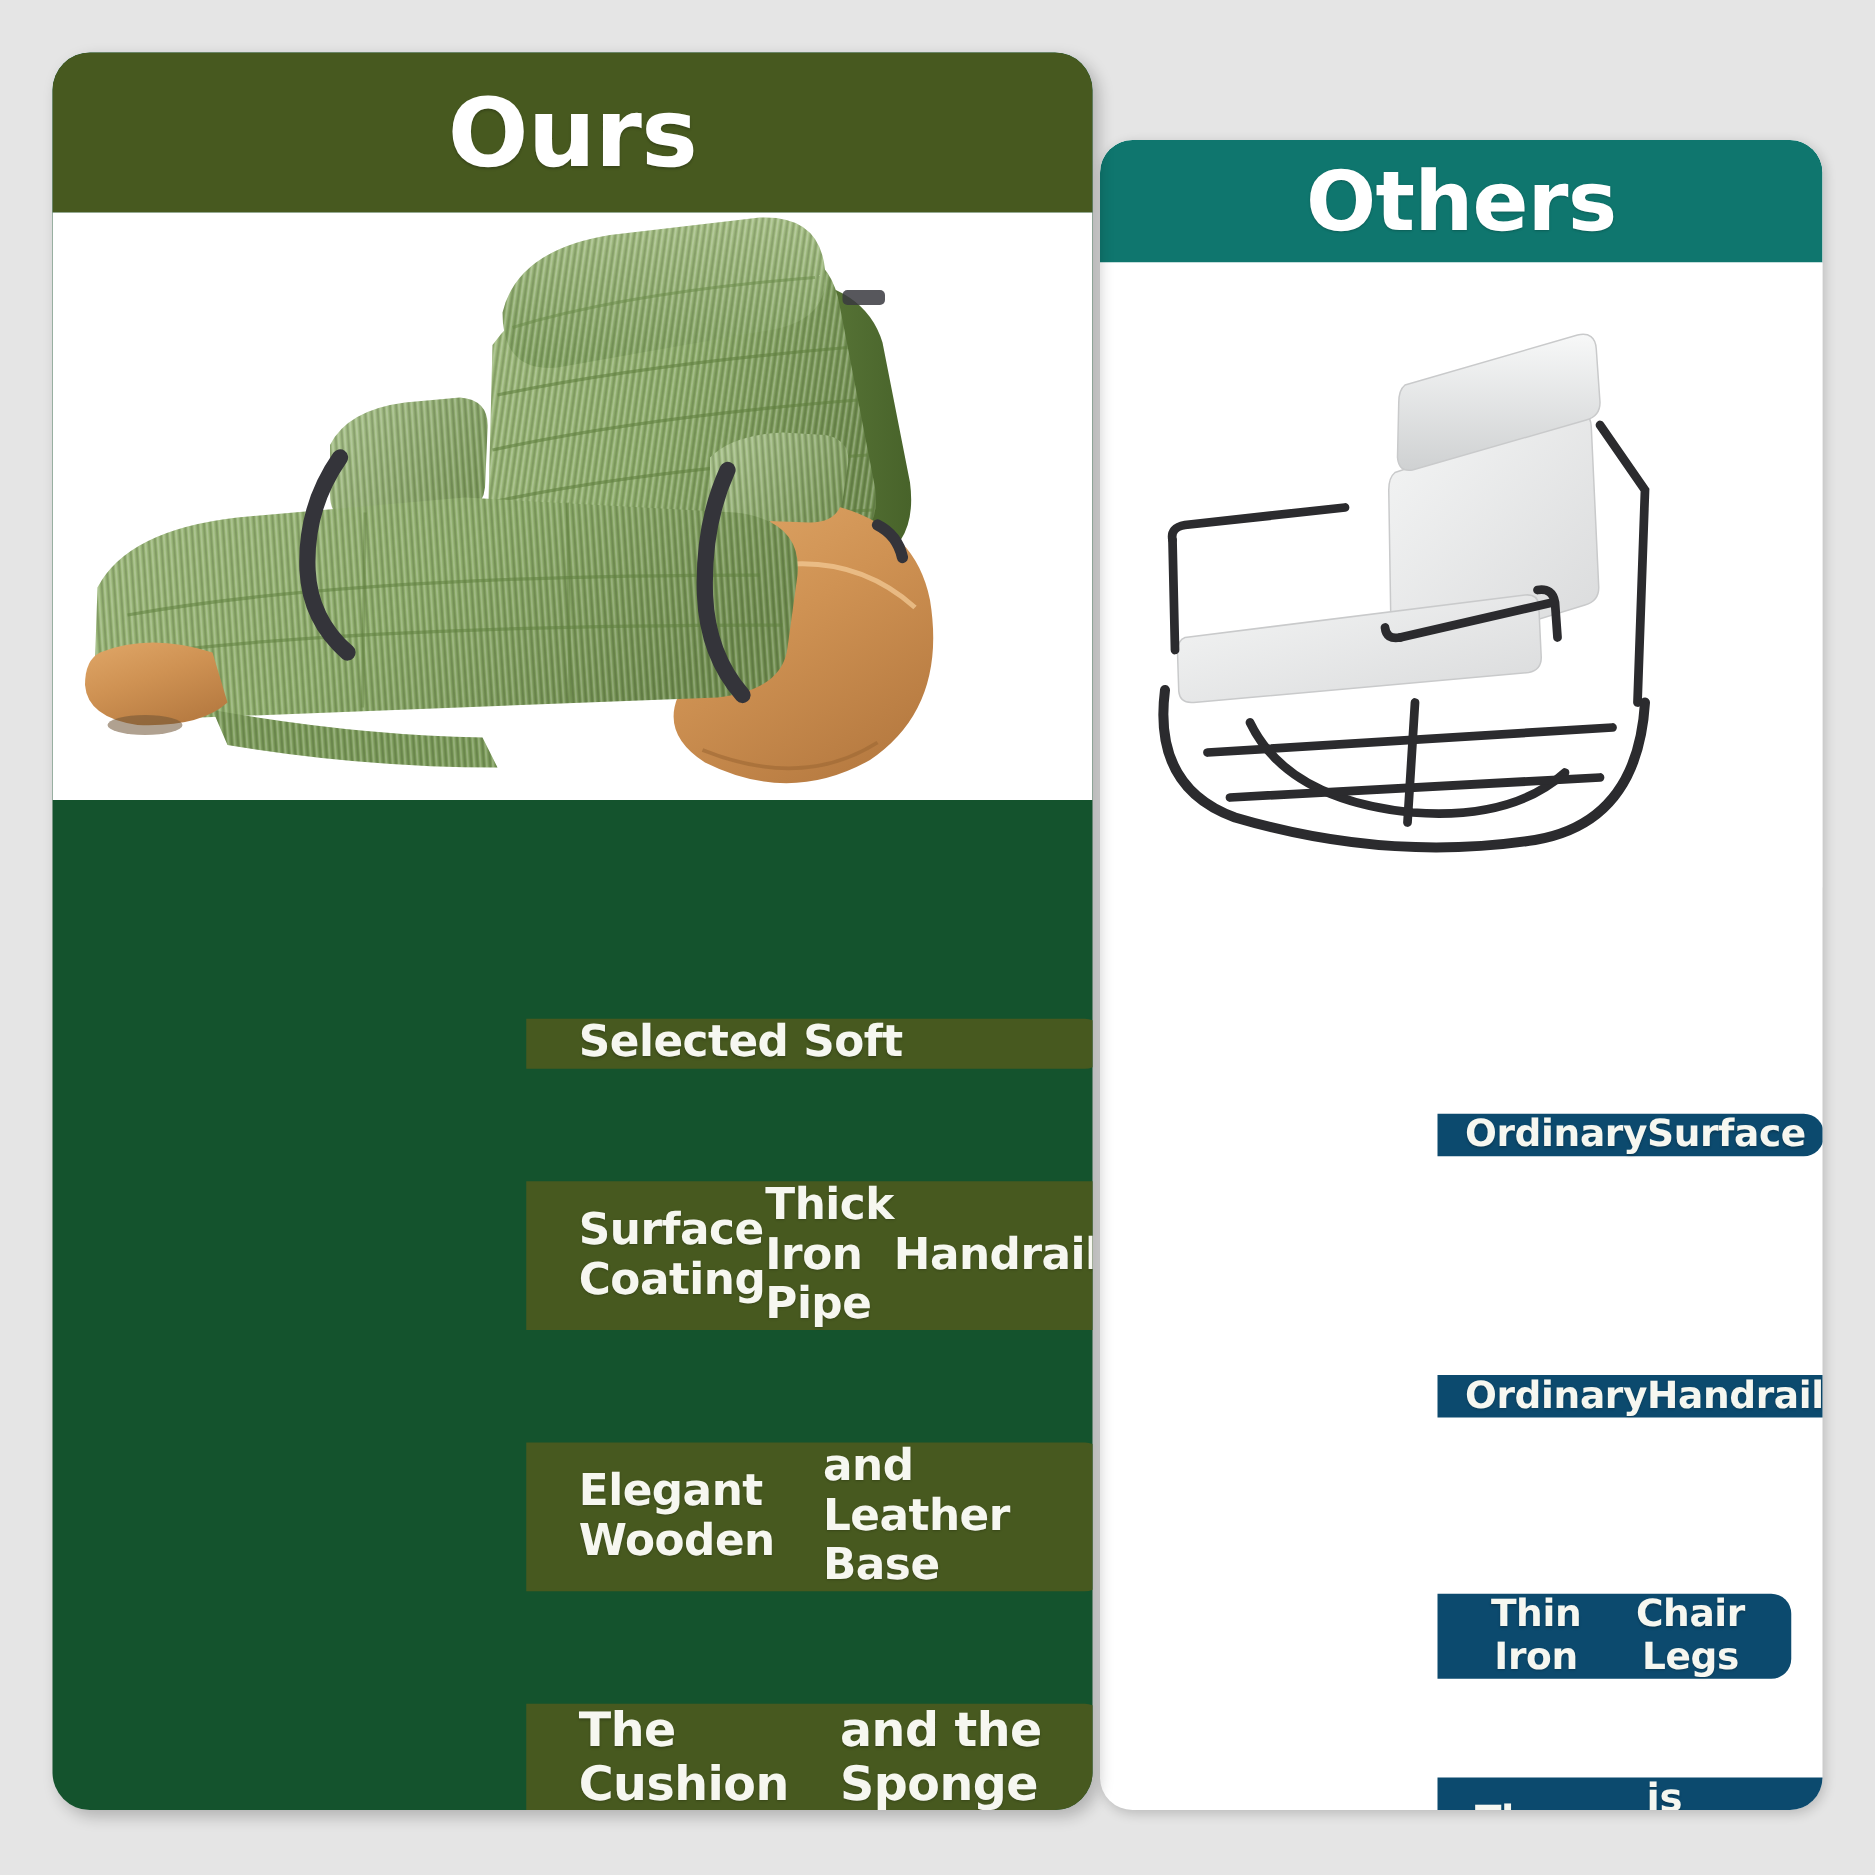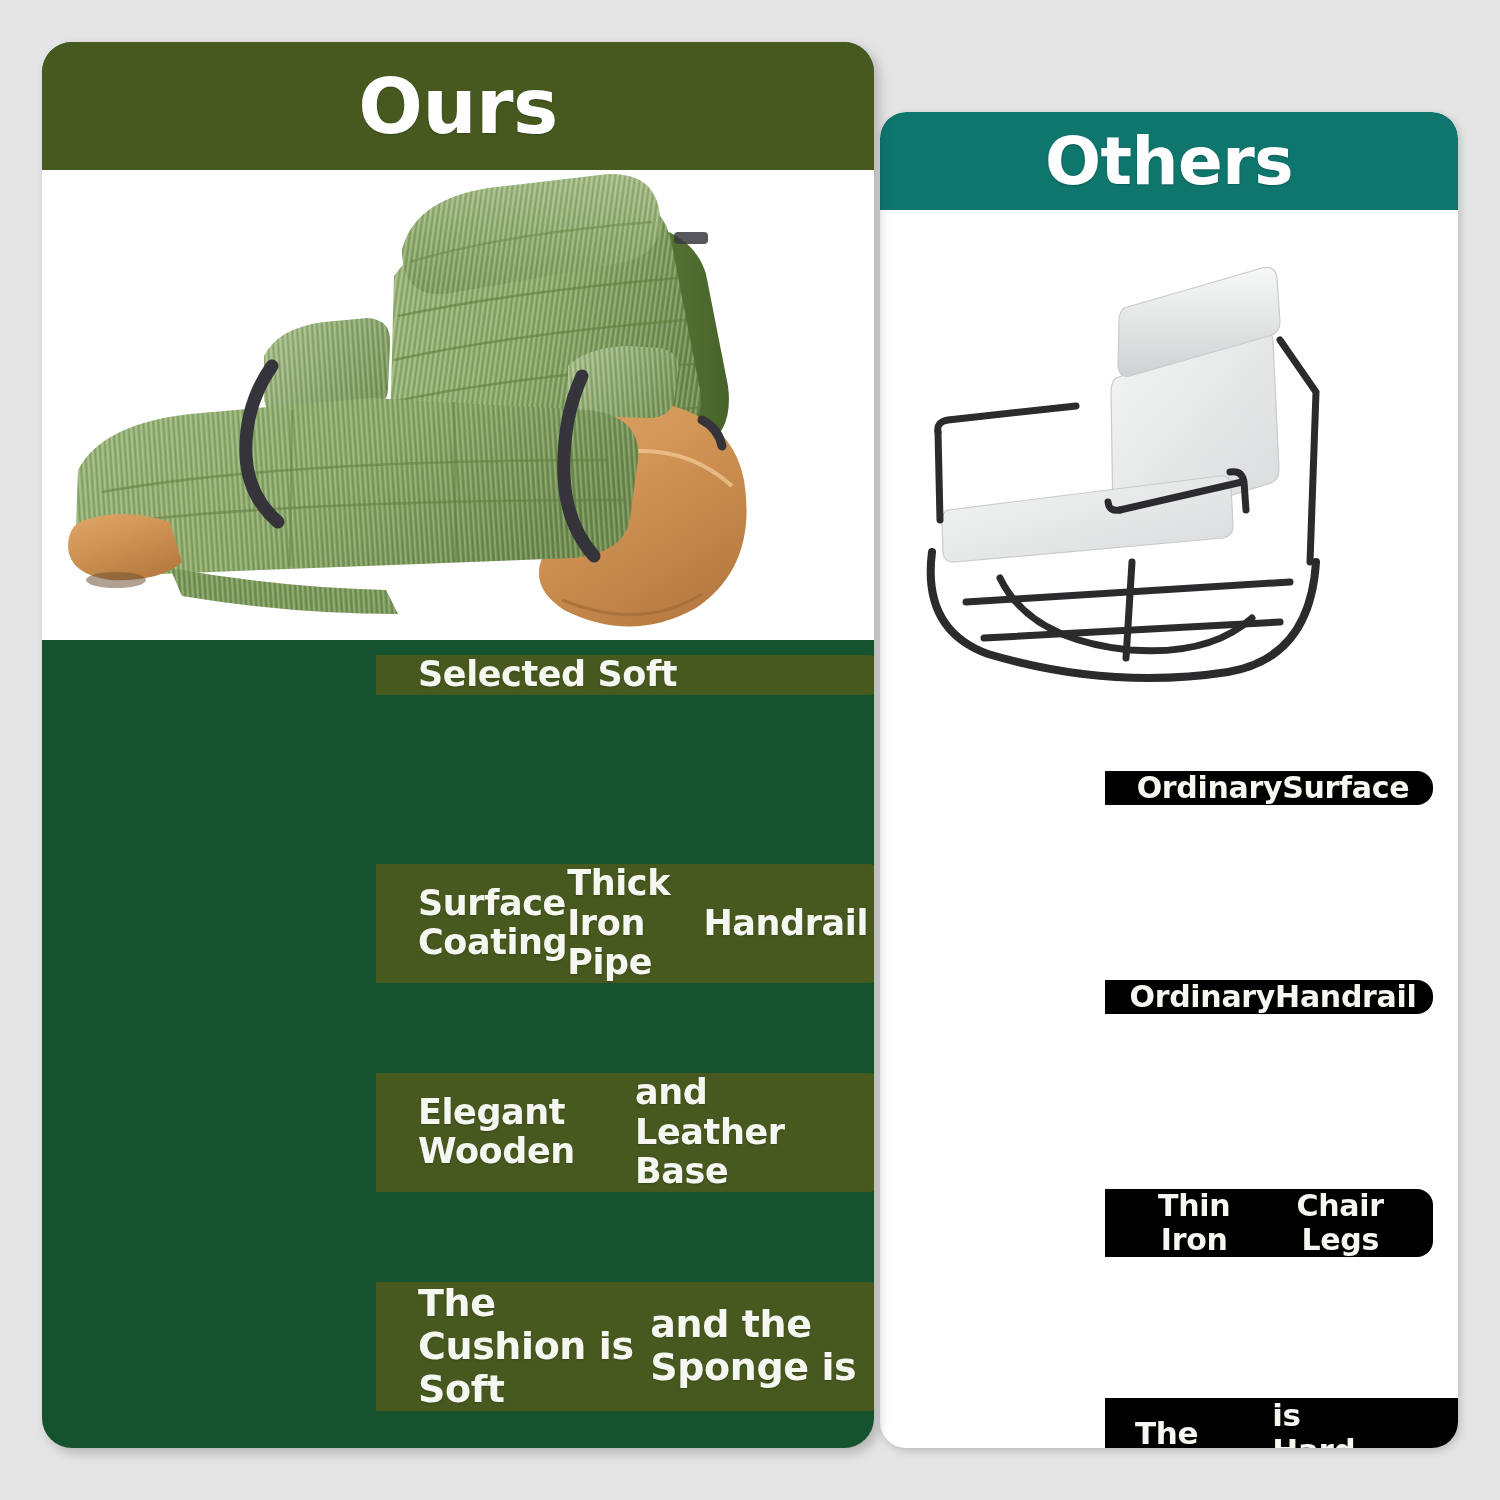--- a/index.html
+++ b/index.html
@@ -57,21 +57,21 @@
 
   
   #hero-ours   { position: absolute; left: 0; top: 128px; width: 832px; height: 470px; background:#fff; }
   #hero-others { position: absolute; left: 0; top: 98px;  width: 578px; height: 500px; background:#fff; }
 
   
   .rows { position: absolute; display: flex; flex-direction: column; }
   #rows-ours   { left: 46px; top: 613px; width: 796px; gap: 9px; }
   #rows-others { left: 25px; top: 613px; width: 528px; gap: 9px; }
 
-  .row { position: relative; display: flex; align-items: flex-start; }
+  .row { position: relative; display: flex; align-items: flex-end; gap: 45px; }
 
   
   .thumb {
     position: relative; flex: 0 0 auto;
     border-radius: 13px 0 0 13px;
     overflow: hidden;
     background: #f4f4f4;
   }
   #rows-ours   .thumb { width: 288px; }
   #rows-others .thumb { width: 200px; }
@@ -86,21 +86,21 @@
     text-shadow: 0 1px 2px rgba(0,0,0,0.22);
   }
   #rows-ours .label {
     background: #47591f;
     border-radius: 0 16px 16px 0;
     padding-left: 42px; padding-right: 16px;
     font-size: 35px;
     letter-spacing: -0.4px;
   }
   #rows-others .label {
-    background: #000000;
+    background: #0c4a6e;
     border-radius: 0 16px 16px 0;
     padding-left: 22px; padding-right: 14px;
     font-size: 30px;
     letter-spacing: -0.3px;
     justify-content: center; text-align: center; margin-top: 46px;
   }
   #rows-ours .row.big .label { font-size: 38px; }
   #rows-others .row.big .label { font-size: 31px; text-align: left; justify-content: flex-start; padding-left: 30px; }
 
   

